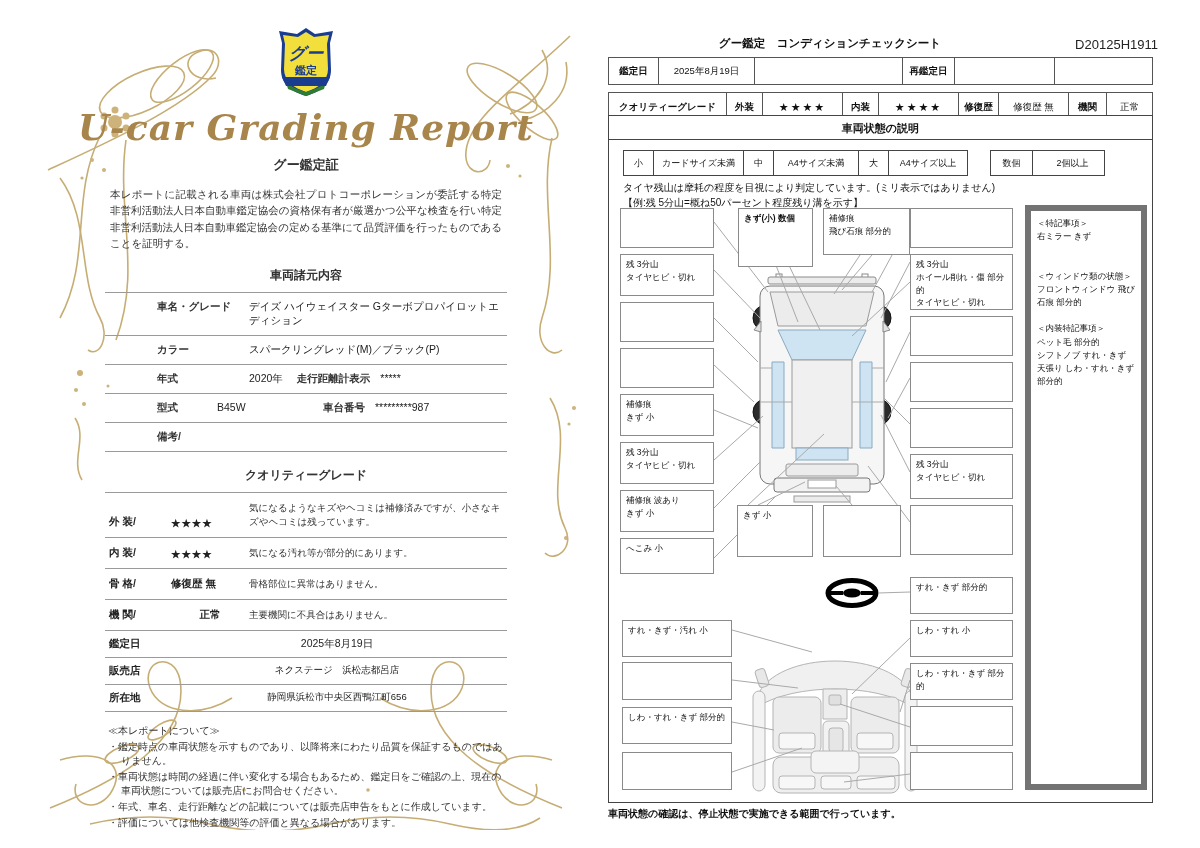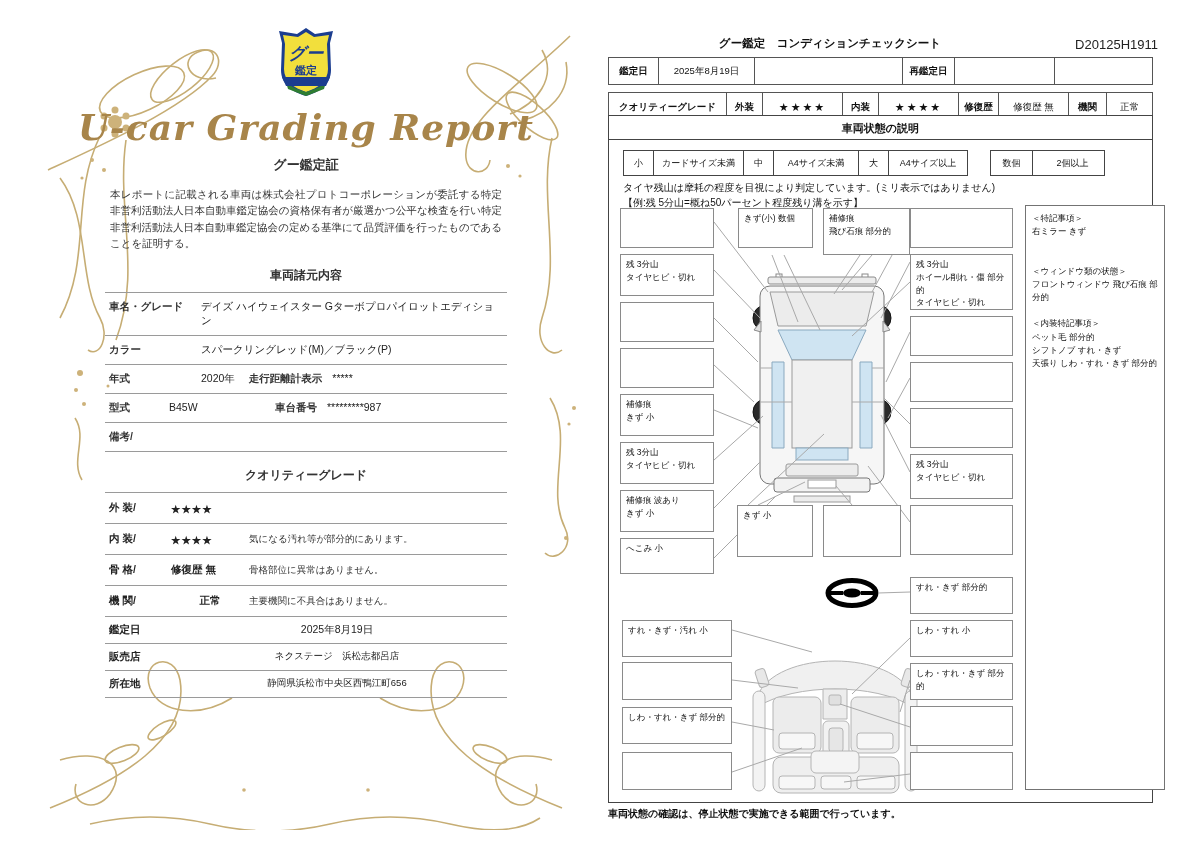--- a/index.html
+++ b/index.html
@@ -16,21 +16,21 @@
   .badge-wrap{width:64px;margin:8px auto 0;}
   .cert-title{
     font-family:"DejaVu Serif",serif;font-style:italic;font-weight:bold;
     font-size:36px;color:#a8854a;text-align:center;margin-top:4px;letter-spacing:1px;
   }
   .cert-subtitle{text-align:center;font-weight:bold;font-size:13px;color:#333;margin-top:8px;}
   .cert-intro{width:392px;margin:12px auto 16px;font-size:10.5px;line-height:1.55;text-align:justify;color:#333;}
   .sec-title{text-align:center;font-weight:bold;font-size:12px;color:#333;margin-top:15px;}
   .spec-table{width:402px;margin:8px auto 0;border-bottom:1px solid #9a9a9a;}
   .srow{display:flex;border-top:1px solid #9a9a9a;padding:7px 4px;font-size:10.5px;align-items:flex-start;}
-  .srow .lab{font-weight:bold;color:#333;flex:0 0 92px;}
+  .srow .lab{font-weight:bold;color:#333;flex:0 0 92px;margin-left:48px;}
   .srow .lab2{font-weight:bold;color:#333;margin-left:14px;margin-right:10px;}
   .srow .val{color:#222;}
   .grade-table{width:402px;margin:8px auto 0;border-bottom:1px solid #9a9a9a;}
   .grow{display:flex;border-top:1px solid #9a9a9a;padding:8px 4px;font-size:10.5px;align-items:flex-end;}
   .grow .glab{font-weight:bold;flex:0 0 62px;}
   .grow .gval{flex:0 0 78px;font-weight:bold;letter-spacing:1px;}
   .grow .gdesc{flex:1;font-size:9.5px;line-height:1.45;color:#333;}
   .irow{display:flex;border-top:1px solid #9a9a9a;padding:6px 4px;font-size:10.5px;}
   .irow .glab{font-weight:bold;flex:0 0 62px;}
   .irow .ival{flex:1;text-align:center;}
@@ -48,21 +48,21 @@
   .stars{letter-spacing:2px;font-size:11px;}
   .mainbox{position:absolute;left:8px;top:85px;width:545px;height:688px;border:1px solid #444;background:#fff;box-sizing:border-box;}
   .mainbox-title{position:absolute;left:8px;top:85px;width:545px;height:25px;line-height:25px;border:1px solid #444;
     box-sizing:border-box;text-align:center;font-weight:bold;font-size:11px;color:#111;background:#fff;z-index:2;}
   .legend{position:absolute;display:flex;border:1px solid #444;height:26px;box-sizing:border-box;background:#fff;z-index:2;}
   .lcell{border-right:1px solid #444;display:flex;align-items:center;justify-content:center;font-size:9px;box-sizing:border-box;color:#111;}
   .lcell:last-child{border-right:none;}
   .tire-note{position:absolute;left:23px;top:150px;font-size:10px;line-height:1.5;color:#111;z-index:2;white-space:pre-line;}
   .abox{position:absolute;border:1px solid #8a8a8a;background:#fff;font-size:8.5px;line-height:1.5;
     padding:3px 5px;white-space:pre-line;color:#111;box-sizing:border-box;z-index:3;}
-  .remarks-panel{position:absolute;left:425px;top:175px;width:140px;height:585px;border:1px solid #737373;
+  .remarks-panel{position:absolute;left:425px;top:175px;width:122px;height:585px;border:6px solid #737373;
     background:#fff;font-size:8.5px;line-height:1.55;padding:6px 6px;white-space:pre-line;color:#111;box-sizing:border-box;z-index:3;}
   .sheet-footer{position:absolute;left:8px;top:777px;font-size:10px;font-weight:bold;color:#111;}
   .diagram-svg{position:absolute;z-index:1;}
   .lines-svg{position:absolute;left:0;top:0;z-index:2;pointer-events:none;}
 </style>
 </head>
 <body>
 
 <div class="page" id="cert">
 
@@ -158,20 +158,21 @@
       <div class="srow">
         <span class="lab">備考/</span>
       </div>
     </div>
 
     <div class="sec-title">クオリティーグレード</div>
     <div class="grade-table">
       <div class="grow">
         <span class="glab">外 装/</span>
         <span class="gval">★★★★</span>
+        <span class="gdesc">気になるようなキズやヘコミは補修済みですが、小さなキズやヘコミは残っています。</span>
       </div>
       <div class="grow">
         <span class="glab">内 装/</span>
         <span class="gval">★★★★</span>
         <span class="gdesc">気になる汚れ等が部分的にあります。</span>
       </div>
       <div class="grow">
         <span class="glab">骨 格/</span>
         <span class="gval" style="letter-spacing:0;font-size:10.5px">修復歴 無</span>
         <span class="gdesc">骨格部位に異常はありません。</span>
@@ -188,20 +189,27 @@
       <div class="irow">
         <span class="glab">販売店</span>
         <span class="ival" style="font-size:9.5px">ネクステージ　浜松志都呂店</span>
       </div>
       <div class="irow">
         <span class="glab">所在地</span>
         <span class="ival" style="font-size:9.5px">静岡県浜松市中央区西鴨江町656</span>
       </div>
     </div>
 
+    <div class="cert-notes">
+      <div class="note-title">≪本レポートについて≫</div>
+      <div class="note-item">・鑑定時点の車両状態を示すものであり、以降将来にわたり品質を保証するものではありません。</div>
+      <div class="note-item">・車両状態は時間の経過に伴い変化する場合もあるため、鑑定日をご確認の上、現在の車両状態については販売店にお問合せください。</div>
+      <div class="note-item">・年式、車名、走行距離などの記載については販売店申告をもとに作成しています。</div>
+      <div class="note-item">・評価については他検査機関等の評価と異なる場合があります。</div>
+    </div>
 
   </div>
 </div>
 
 <div class="page" id="sheet">
 
   <div class="sheet-title">グー鑑定　コンディションチェックシート</div>
   <div class="sheet-code">D20125H1911</div>
 
   <div class="hrow" style="left:8px;top:27px;width:545px;height:28px;">
@@ -350,21 +358,21 @@
   <div class="abox" style="left:20px;top:272px;width:94px;height:40px;"></div>
   <div class="abox" style="left:20px;top:318px;width:94px;height:40px;"></div>
   <div class="abox" style="left:20px;top:364px;width:94px;height:42px;">補修痕
 きず 小</div>
   <div class="abox" style="left:20px;top:412px;width:94px;height:42px;">残 3分山
 タイヤヒビ・切れ</div>
   <div class="abox" style="left:20px;top:460px;width:94px;height:42px;">補修痕 波あり
 きず 小</div>
   <div class="abox" style="left:20px;top:508px;width:94px;height:36px;">へこみ 小</div>
 
-  <div class="abox" style="left:138px;top:178px;width:75px;height:40px;">きず(小) 数個</div>
+  <div class="abox" style="left:138px;top:178px;width:75px;height:59px;font-weight:bold;">きず(小) 数個</div>
   <div class="abox" style="left:223px;top:178px;width:87px;height:47px;">補修痕
 飛び石痕 部分的</div>
 
   <div class="abox" style="left:310px;top:178px;width:103px;height:40px;"></div>
   <div class="abox" style="left:310px;top:224px;width:103px;height:56px;">残 3分山
 ホイール削れ・傷 部分的
 タイヤヒビ・切れ</div>
   <div class="abox" style="left:310px;top:286px;width:103px;height:40px;"></div>
   <div class="abox" style="left:310px;top:332px;width:103px;height:40px;"></div>
   <div class="abox" style="left:310px;top:378px;width:103px;height:40px;"></div>

